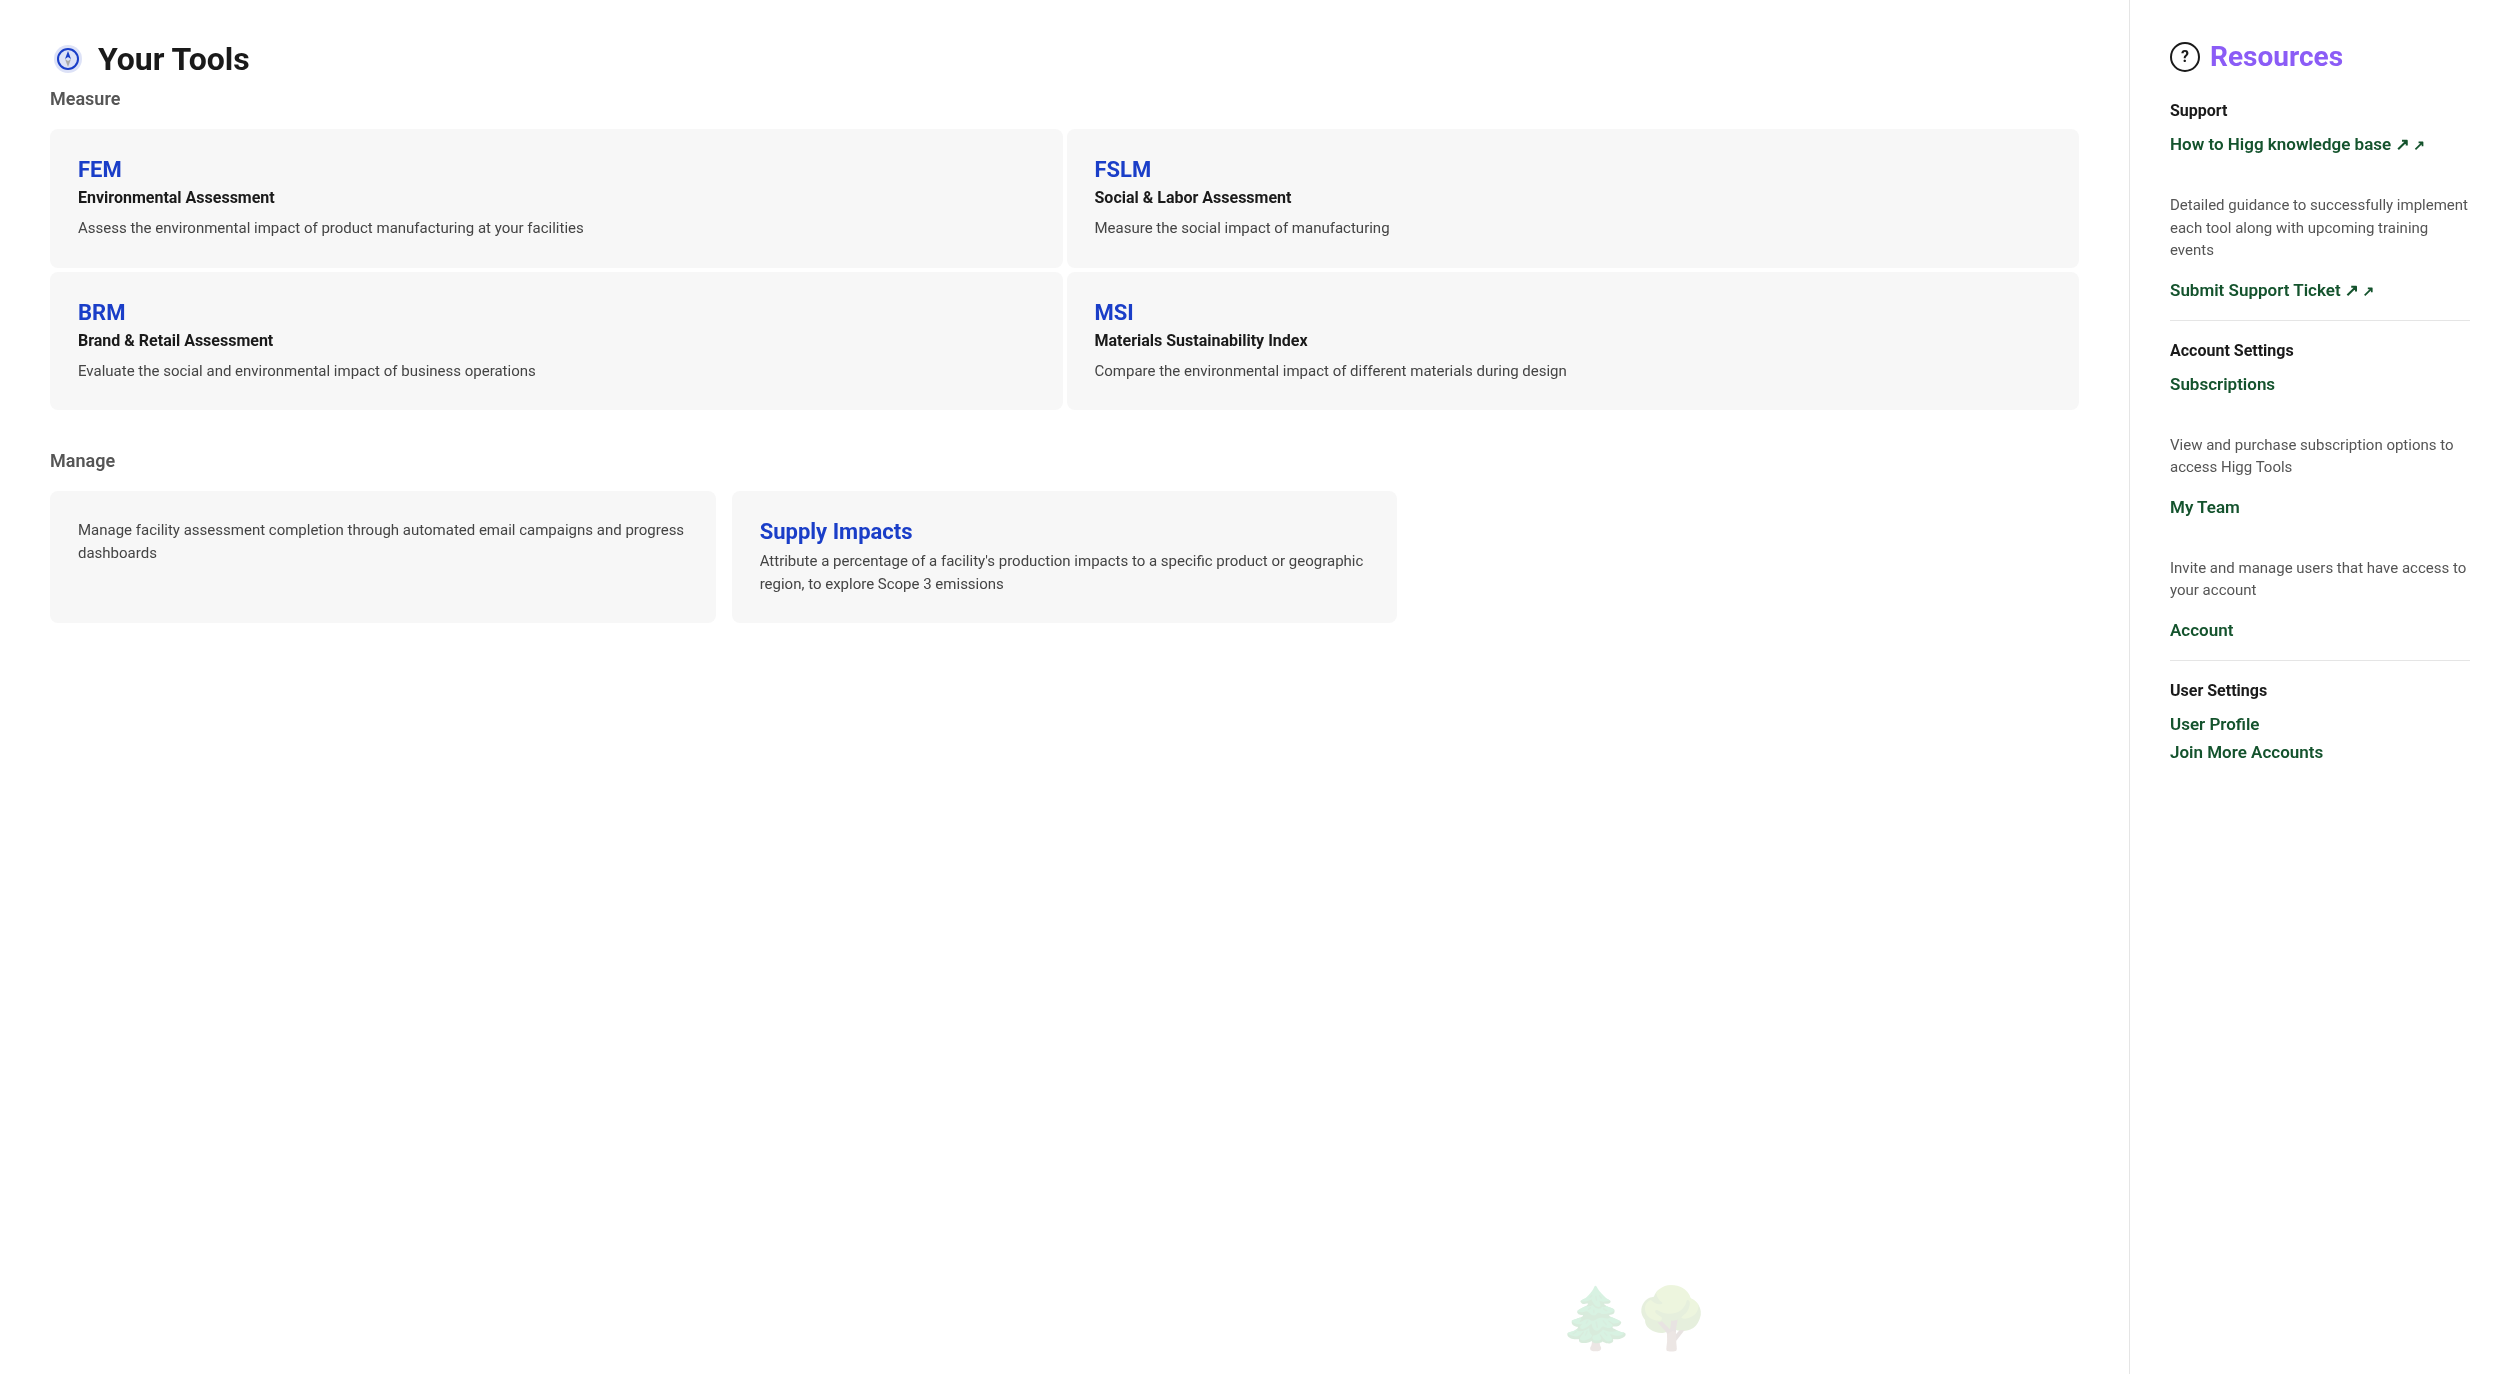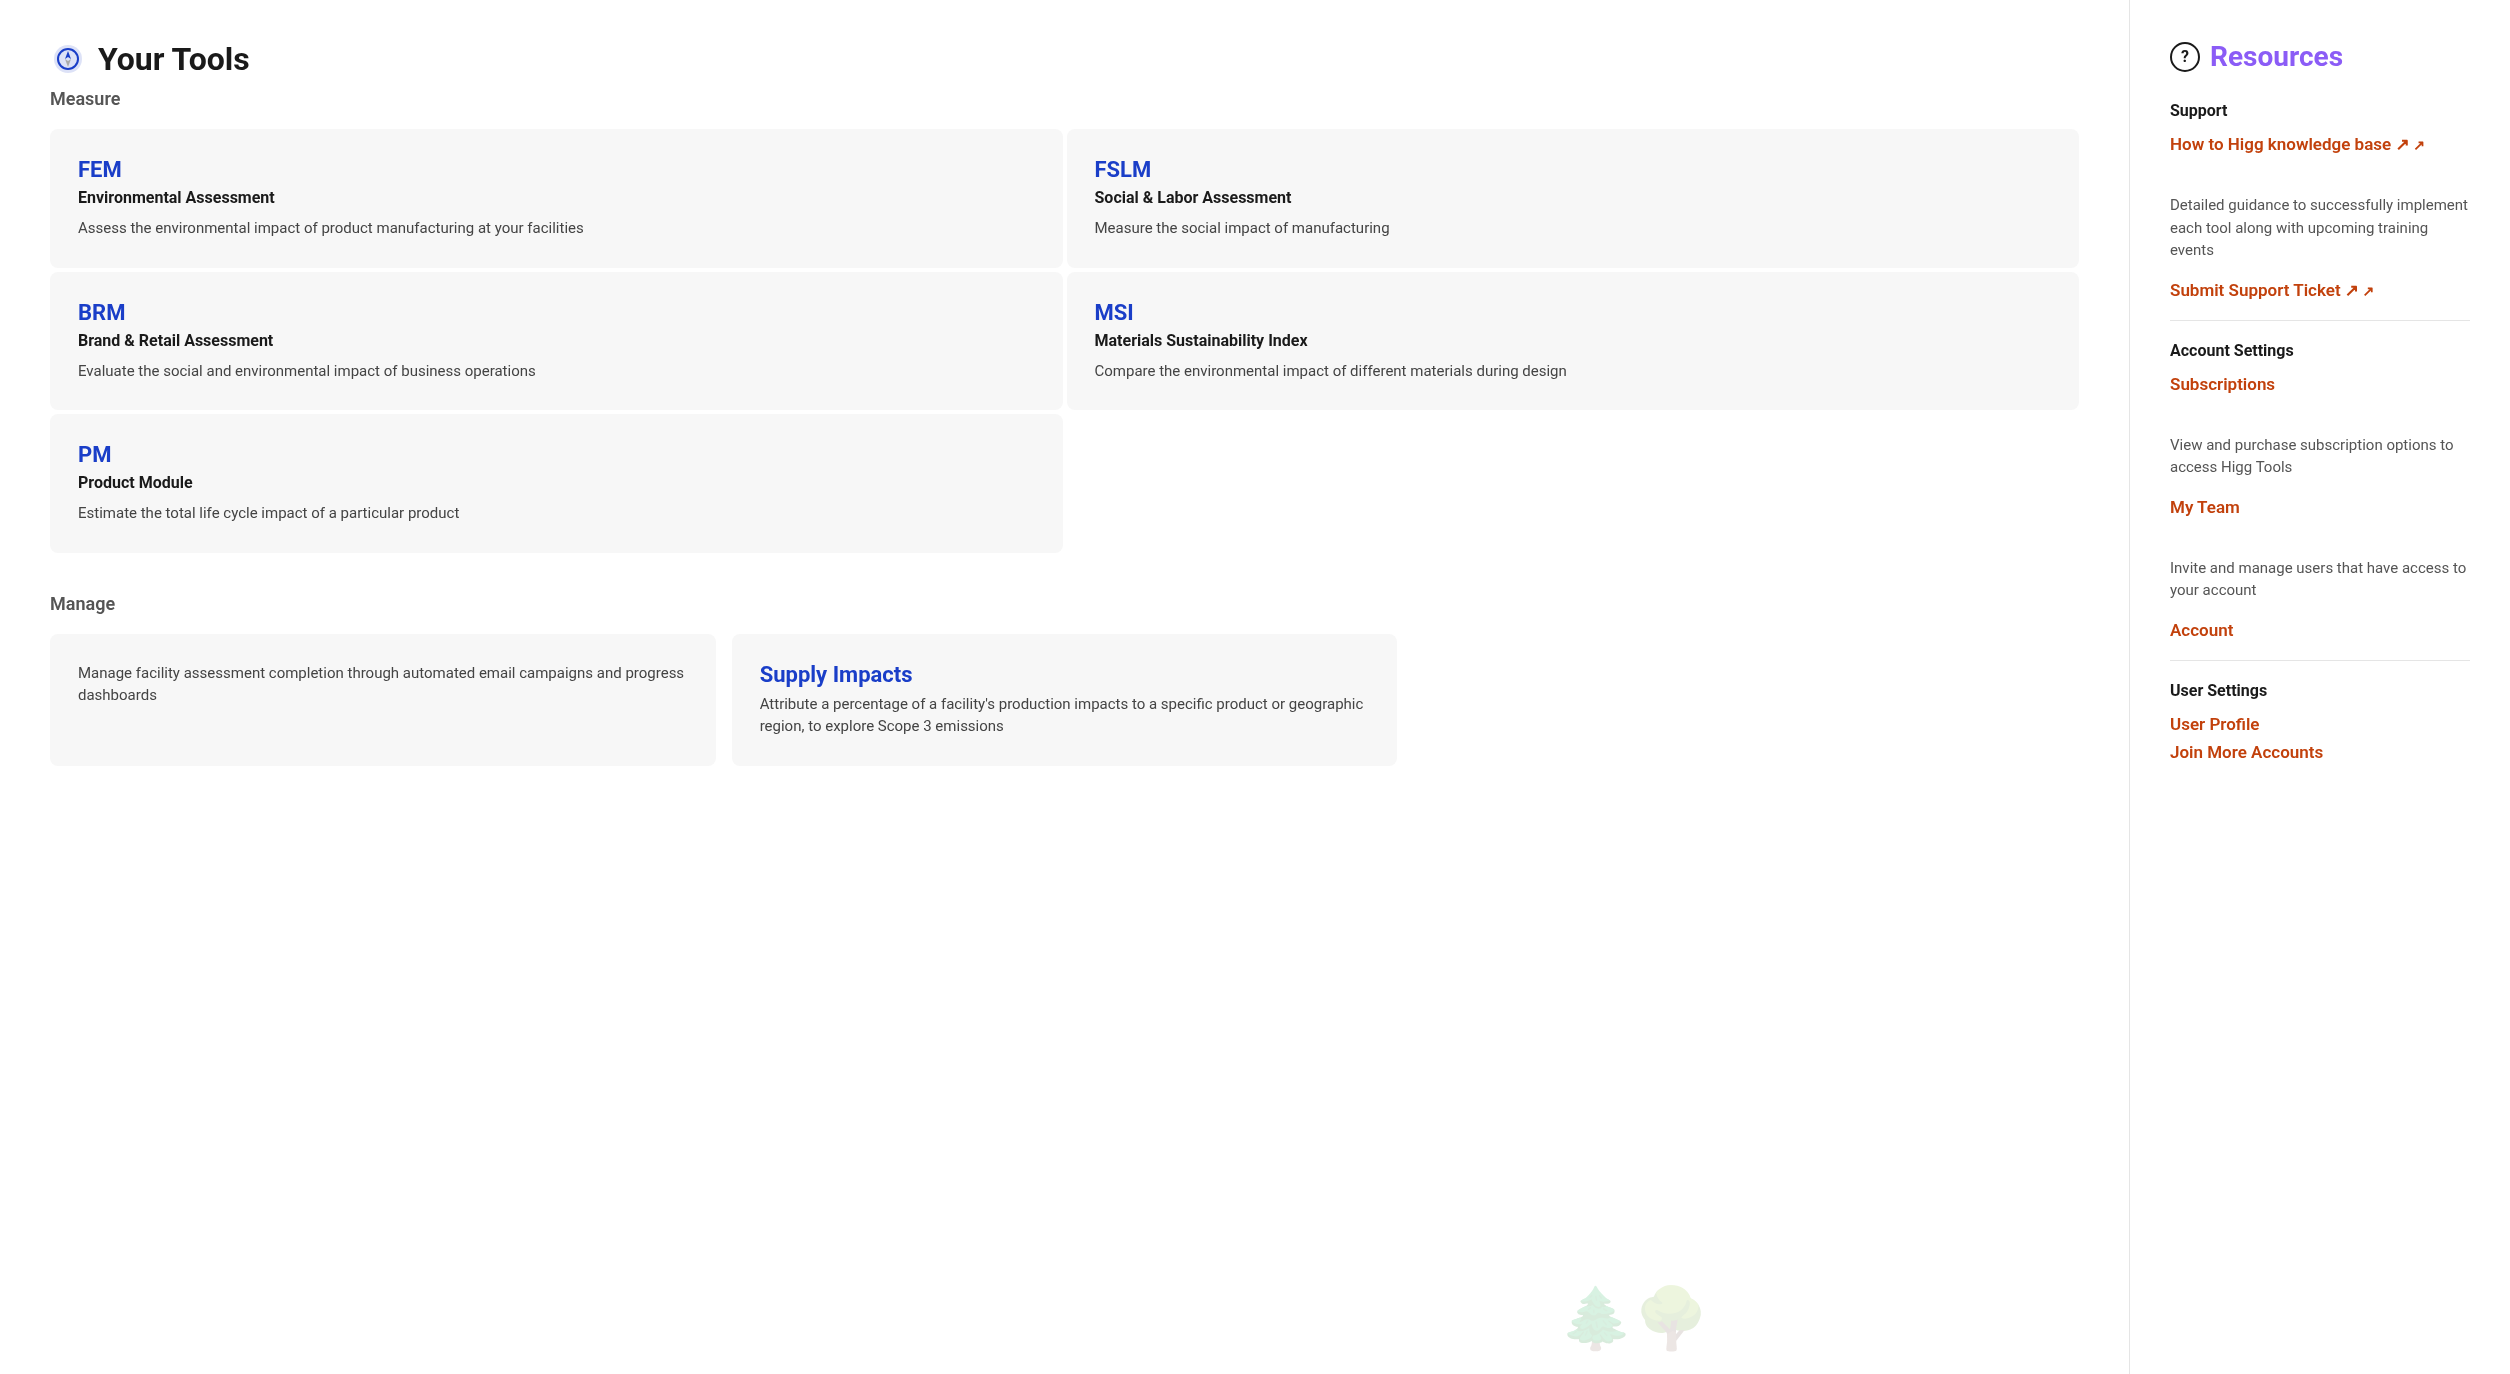--- a/index.html
+++ b/index.html
@@ -141,21 +141,21 @@
       font-weight: 700;
       color: #1a1a1a;
       margin-bottom: 14px;
       margin-top: 10px;
     }
 
     .sidebar-link {
       display: block;
       font-size: 17px;
       font-weight: 600;
-      color: #c2410c;
+      color: #14532d;
       text-decoration: none;
       margin-bottom: 8px;
       cursor: pointer;
     }
 
     .sidebar-link-arrow::after {
       content: ' ↗';
       font-size: 14px;
     }
 
@@ -227,25 +227,20 @@
         <div class="tool-card-title">Brand &amp; Retail Assessment</div>
         <div class="tool-card-description">Evaluate the social and environmental impact of business operations</div>
       </div>
 
       <div class="tool-card">
         <div class="tool-card-abbr">MSI</div>
         <div class="tool-card-title">Materials Sustainability Index</div>
         <div class="tool-card-description">Compare the environmental impact of different materials during design</div>
       </div>
 
-      <div class="tool-card">
-        <div class="tool-card-abbr">PM</div>
-        <div class="tool-card-title">Product Module</div>
-        <div class="tool-card-description">Estimate the total life cycle impact of a particular product</div>
-      </div>
     </div>
 
     <div class="category-label">Manage</div>
 
     <div class="manage-grid">
 
       <div class="tool-card">
         <div class="tool-card-description">Manage facility assessment completion through automated email campaigns and progress dashboards</div>
       </div>
 

